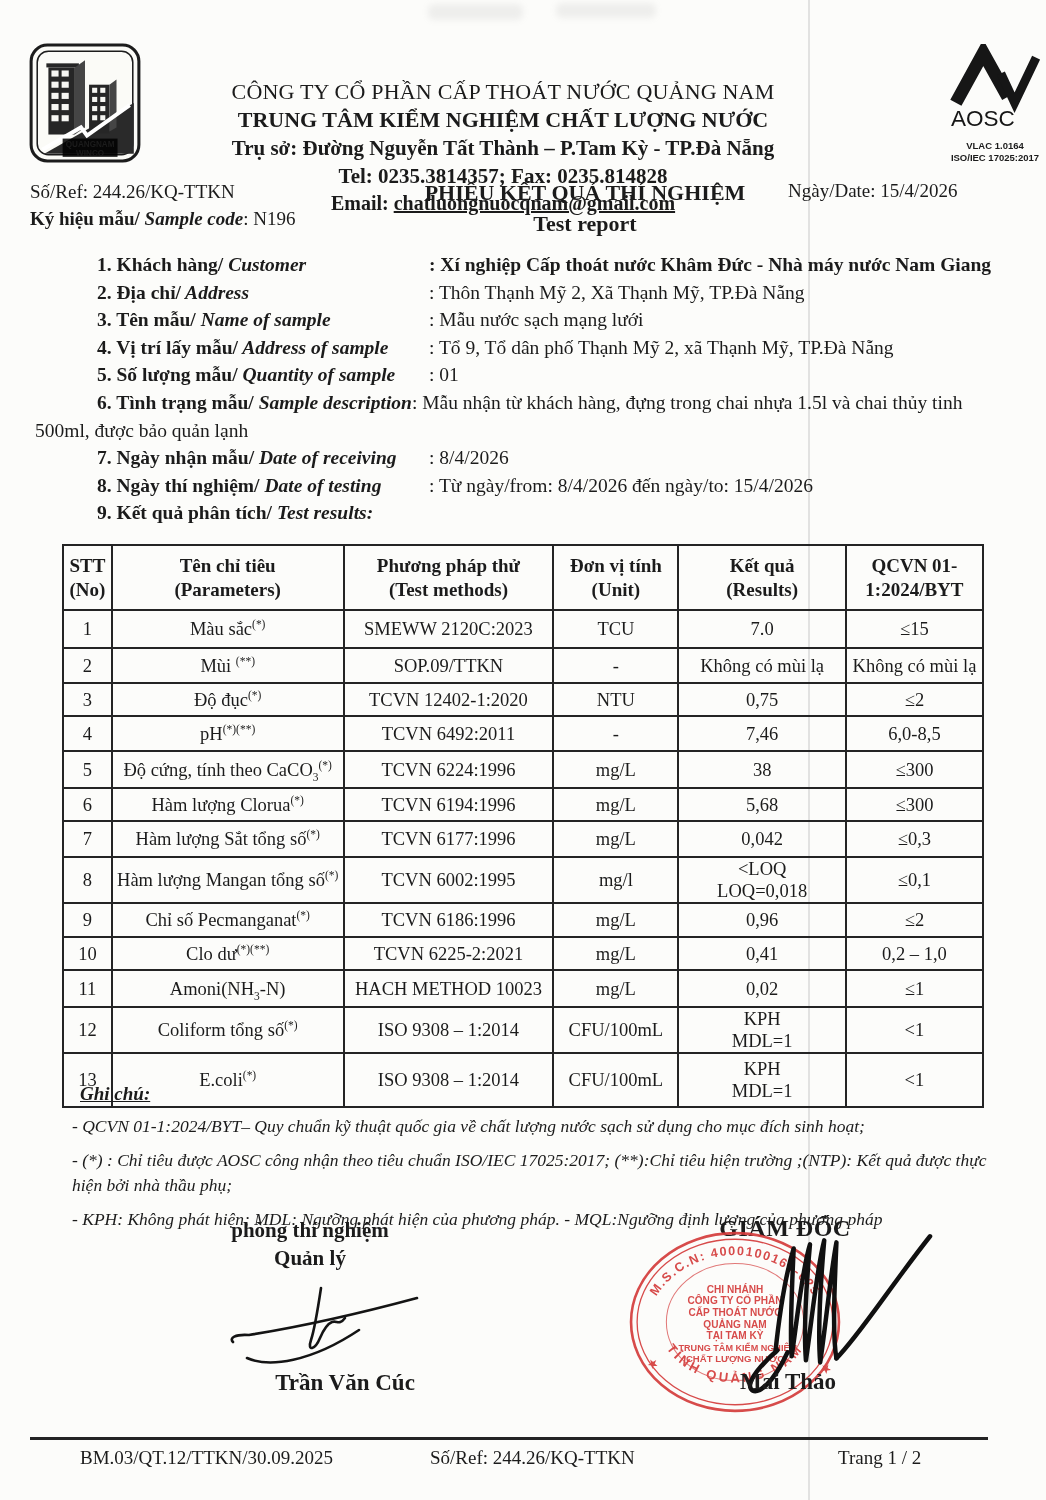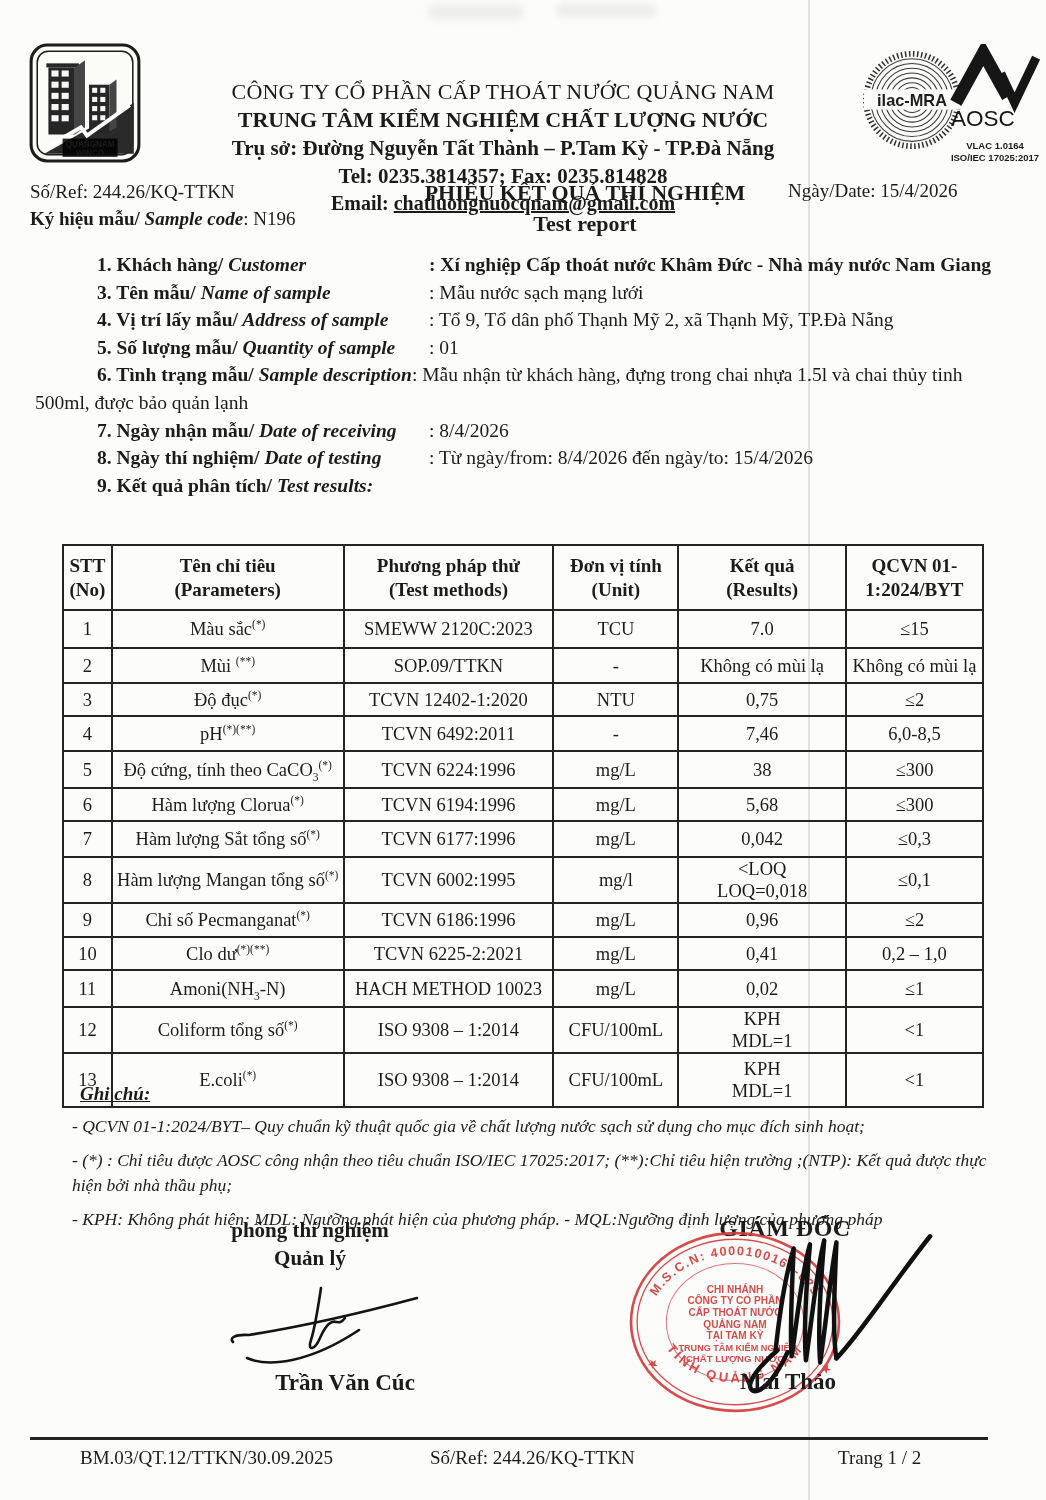--- a/index.html
+++ b/index.html
@@ -105,37 +105,20 @@
   </div>
 
   <div class="abs hdr-center">
     <div class="hdr-l1">CÔNG TY CỔ PHẦN CẤP THOÁT NƯỚC QUẢNG NAM</div>
     <div class="hdr-l2">TRUNG TÂM KIỂM NGHIỆM CHẤT LƯỢNG NƯỚC</div>
     <div class="hdr-l3">Trụ sở: Đường Nguyễn Tất Thành – P.Tam Kỳ -  TP.Đà Nẵng</div>
     <div class="hdr-l4">Tel: 0235.3814357; Fax: 0235.814828</div>
     <div class="hdr-l5"><span>Email: </span><span class="email">chatluongnuocqnam@gmail.com</span></div>
   </div>
 
-  <div class="abs" style="left:862px;top:48px;">
-    <svg width="100" height="104" viewBox="0 0 104 104">
-      <circle cx="52" cy="52" r="48" fill="none" stroke="#333" stroke-width="6" stroke-dasharray="1.6 2.6"></circle>
-      <g fill="none" stroke="#3a3a3a" stroke-width="1.1">
-        <circle cx="52" cy="52" r="43"></circle>
-          <circle cx="52" cy="52" r="38"></circle>
-          <circle cx="52" cy="52" r="33"></circle>
-        <circle cx="52" cy="52" r="28"></circle>
-          <circle cx="52" cy="52" r="23"></circle>
-          <circle cx="52" cy="52" r="18"></circle>
-        <circle cx="52" cy="52" r="13"></circle>
-          <circle cx="52" cy="52" r="8"></circle>
-      </g>
-      <rect x="2" y="41" width="100" height="21" fill="#fcfcfa"></rect>
-      <text x="52" y="58" text-anchor="middle" font-family="Liberation Sans, sans-serif" font-size="17" font-weight="bold" fill="#1d1d1d">ilac-MRA</text>
-    </svg>
-  </div>
 
   <div class="abs" style="left:950px;top:44px;width:90px;">
     <svg width="90" height="92" viewBox="0 0 92 94">
       <path d="M 6,60 L 34,9 L 59,54" fill="none" stroke="#161616" stroke-width="13"></path>
       <path d="M 52,30 L 66,60 L 88,14" fill="none" stroke="#161616" stroke-width="9"></path>
       <text x="1" y="84" font-family="Liberation Sans, sans-serif" font-size="23" fill="#161616">AOSC</text>
     </svg>
     <div class="cert-sub ctr">VLAC 1.0164</div>
     <div class="cert-sub ctr">ISO/IEC 17025:2017</div>
   </div>
@@ -145,20 +128,21 @@
     <div><span class="b">Ký hiệu mẫu/ </span><span class="bi">Sample code</span><span>: N196</span></div>
   </div>
   <div class="abs meta-title">
     <div>PHIẾU KẾT QUẢ THÍ NGHIỆM</div>
     <div>Test report</div>
   </div>
   <div class="abs meta-date">Ngày/Date: 15/4/2026</div>
 
   <div class="abs info" id="info-list">
       <div class="info-row"><span class="lbl"><span class="b">1. Khách hàng/</span><span class="bi"> Customer</span></span><span class="val vbold">: Xí nghiệp Cấp thoát nước Khâm Đức - Nhà máy nước Nam Giang</span></div>
+      <div class="info-row"><span class="lbl"><span class="b">2. Địa chỉ/</span><span class="bi"> Address</span></span><span class="val">: Thôn Thạnh Mỹ 2, Xã Thạnh Mỹ, TP.Đà Nẵng</span></div>
       <div class="info-row"><span class="lbl"><span class="b">3. Tên mẫu/</span><span class="bi"> Name of sample</span></span><span class="val">: Mẫu nước sạch mạng lưới</span></div>
       <div class="info-row"><span class="lbl"><span class="b">4. Vị trí lấy mẫu/</span><span class="bi"> Address of sample</span></span><span class="val">: Tổ 9, Tổ dân phố Thạnh Mỹ 2, xã Thạnh Mỹ, TP.Đà Nẵng</span></div>
       <div class="info-row"><span class="lbl"><span class="b">5. Số lượng mẫu/</span><span class="bi"> Quantity of sample</span></span><span class="val">: 01</span></div>
       <div class="info-row hang"><span class="lbl"><span class="b">6. Tình trạng mẫu/</span><span class="bi"> Sample description</span></span><span class="val">: Mẫu nhận từ khách hàng, đựng trong chai nhựa 1.5l và chai thủy tinh 500ml, được bảo quản lạnh</span></div>
       <div class="info-row"><span class="lbl"><span class="b">7. Ngày nhận mẫu/</span><span class="bi"> Date of receiving</span></span><span class="val">: 8/4/2026</span></div>
       <div class="info-row"><span class="lbl"><span class="b">8. Ngày thí nghiệm/</span><span class="bi"> Date of testing</span></span><span class="val">: Từ ngày/from: 8/4/2026  đến ngày/to: 15/4/2026</span></div>
       <div class="info-row"><span class="lbl"><span class="b">9. Kết quả phân tích/</span><span class="bi"> Test results:</span></span></div>
     </div>
 
   <table class="res" id="results-table">

